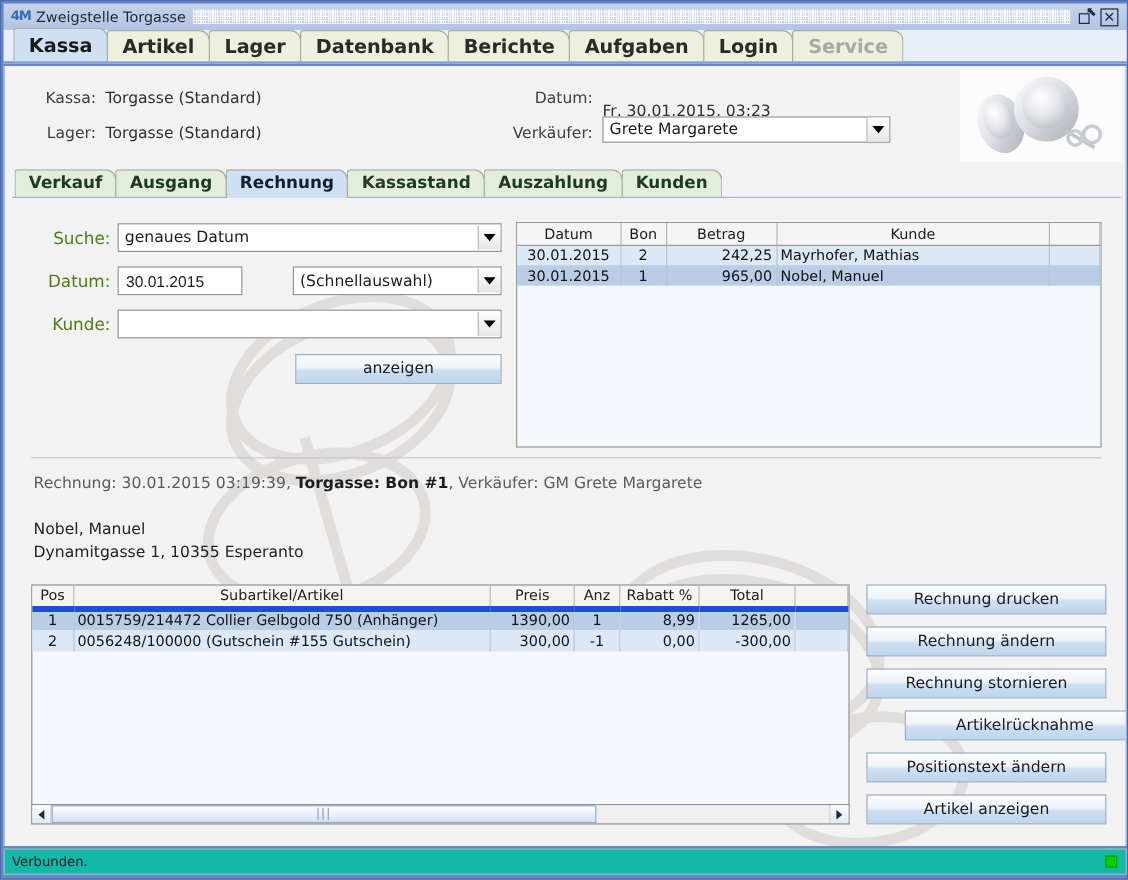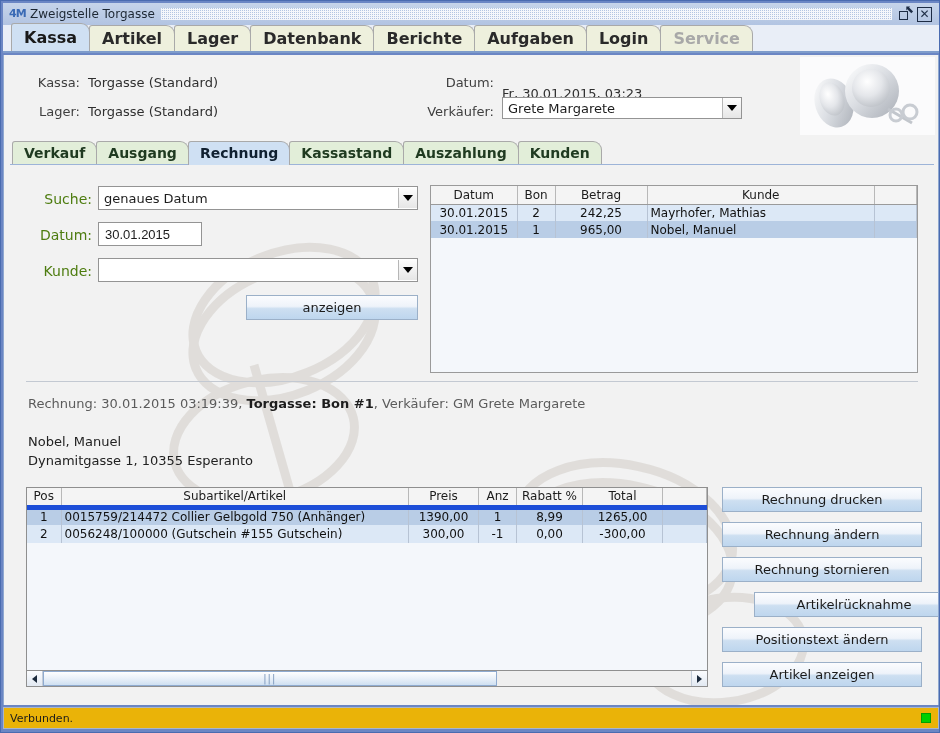--- a/index.html
+++ b/index.html
@@ -247,21 +247,21 @@
     overflow: hidden;
   }
   .ptable td {
     font-size: 12px; color: #111;
     border-right: 1px solid #b7c3d4;
     height: 18px; padding: 0 3px;
     white-space: nowrap; overflow: hidden;
   }
   .ptable tr.p0 td { background: #b9cde6; }
   .ptable tr.p1 td { background: #dce8f6; }
-  .num { text-align: center; }
+  .num { text-align: right; }
   .ctr { text-align: center; }
 
   
   .hscroll {
     position: absolute; left: 22px; top: 615px;
     width: 682px; height: 17px;
     background: #eeeeee;
     border: 1px solid #8f8f8f;
     display: flex; align-items: stretch;
   }
@@ -285,21 +285,21 @@
     background: linear-gradient(#ffffff, #e7eff8 55%, #cfe0f2);
     border: 1px solid #8fabd0;
     display: flex; align-items: center; justify-content: center;
   }
   .sb-grip { font-size: 10px; color: #7b96ba; letter-spacing: 1px; }
 
   
   .statusbar {
     position: absolute; left: 2px; top: 706px;
     width: 936px; height: 22px;
-    background: #eab308;
+    background: #14b8a6;
     border: 1px solid #a9b6cc;
     display: flex; align-items: center;
   }
   .statusbar .stext { font-size: 11px; color: #1c1c1c; margin-left: 6px; }
   .led {
     width: 10px; height: 10px; background: #00d000;
     margin-left: auto; margin-right: 7px;
     border: 1px solid #00a000;
   }
 </style>
@@ -404,20 +404,26 @@
     <div class="form-lbl" style="left:20px; top:136px; width:68px;">Suche:</div>
     <div class="combo" style="left:94px; top:131px; width:320px; height:24px;">
       <span class="ctext">genaues Datum</span>
       <span class="carrow">
           <i></i>
         </span>
     </div>
 
     <div class="form-lbl" style="left:20px; top:172px; width:68px;">Datum:</div>
     <input class="textfield" style="left: 94px; top: 167px; width: 104px;" value="30.01.2015">
+    <div class="combo" style="left:240px; top:167px; width:174px; height:24px;">
+      <span class="ctext">(Schnellauswahl)</span>
+      <span class="carrow">
+          <i></i>
+        </span>
+    </div>
 
     <div class="form-lbl" style="left:20px; top:208px; width:68px;">Kunde:</div>
     <div class="combo" style="left:94px; top:203px; width:320px; height:24px;">
       <span class="ctext"></span>
       <span class="carrow">
           <i></i>
         </span>
     </div>
 
     <div class="btn" style="left:242px; top:240px; width:172px; height:25px;">

